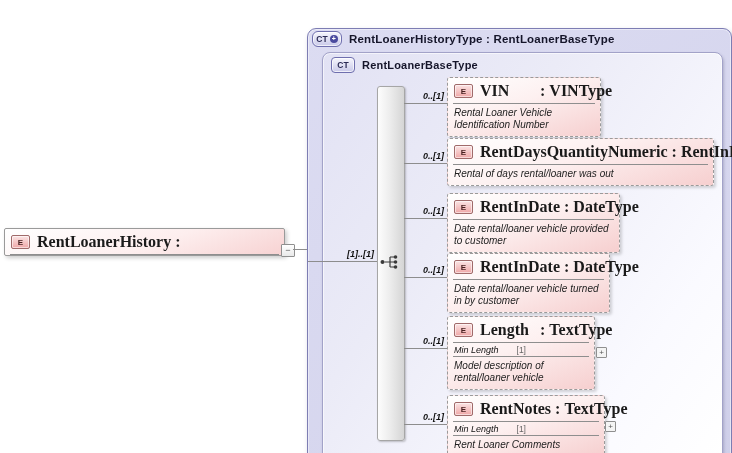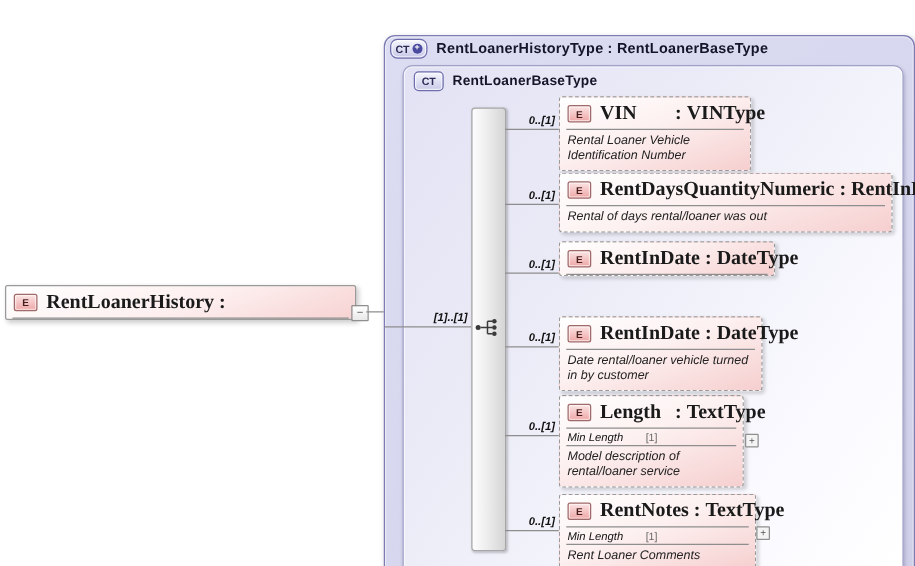--- a/index.html
+++ b/index.html
@@ -179,20 +179,21 @@
   <div class="el" style="left:447px;top:169px;width:171px;">
     <div class="el-header">
       <span class="e-badge">E</span>
       <span class="el-title">
         <span class="el-name">RentInDate</span>
         <span>:</span>
         <span>DateType</span>
       </span>
     </div>
     <div class="el-sep"></div>
+    <div class="el-desc">Date rental/loaner vehicle provided to customer</div>
   </div>
 
   <div class="el" style="left:447px;top:229px;width:161px;">
     <div class="el-header">
       <span class="e-badge">E</span>
       <span class="el-title">
         <span class="el-name">RentInDate</span>
         <span>:</span>
         <span>DateType</span>
       </span>
@@ -209,21 +210,21 @@
         <span>:</span>
         <span>TextType</span>
       </span>
     </div>
     <div class="el-sep"></div>
     <div class="facet-row">
       <span>Min Length</span>
       <span class="facet-val">[1]</span>
     </div>
     <div class="el-sep"></div>
-    <div class="el-desc">Model description of rental/loaner service</div>
+    <div class="el-desc">Model description of rental/loaner vehicle</div>
   </div>
   <div class="toggle-box plus-sm" style="left:596px;top:323px;">
     <span>+</span>
   </div>
 
   <div class="el" style="left:447px;top:371px;width:156px;">
     <div class="el-header">
       <span class="e-badge">E</span>
       <span class="el-title">
         <span class="el-name">RentNotes</span>

